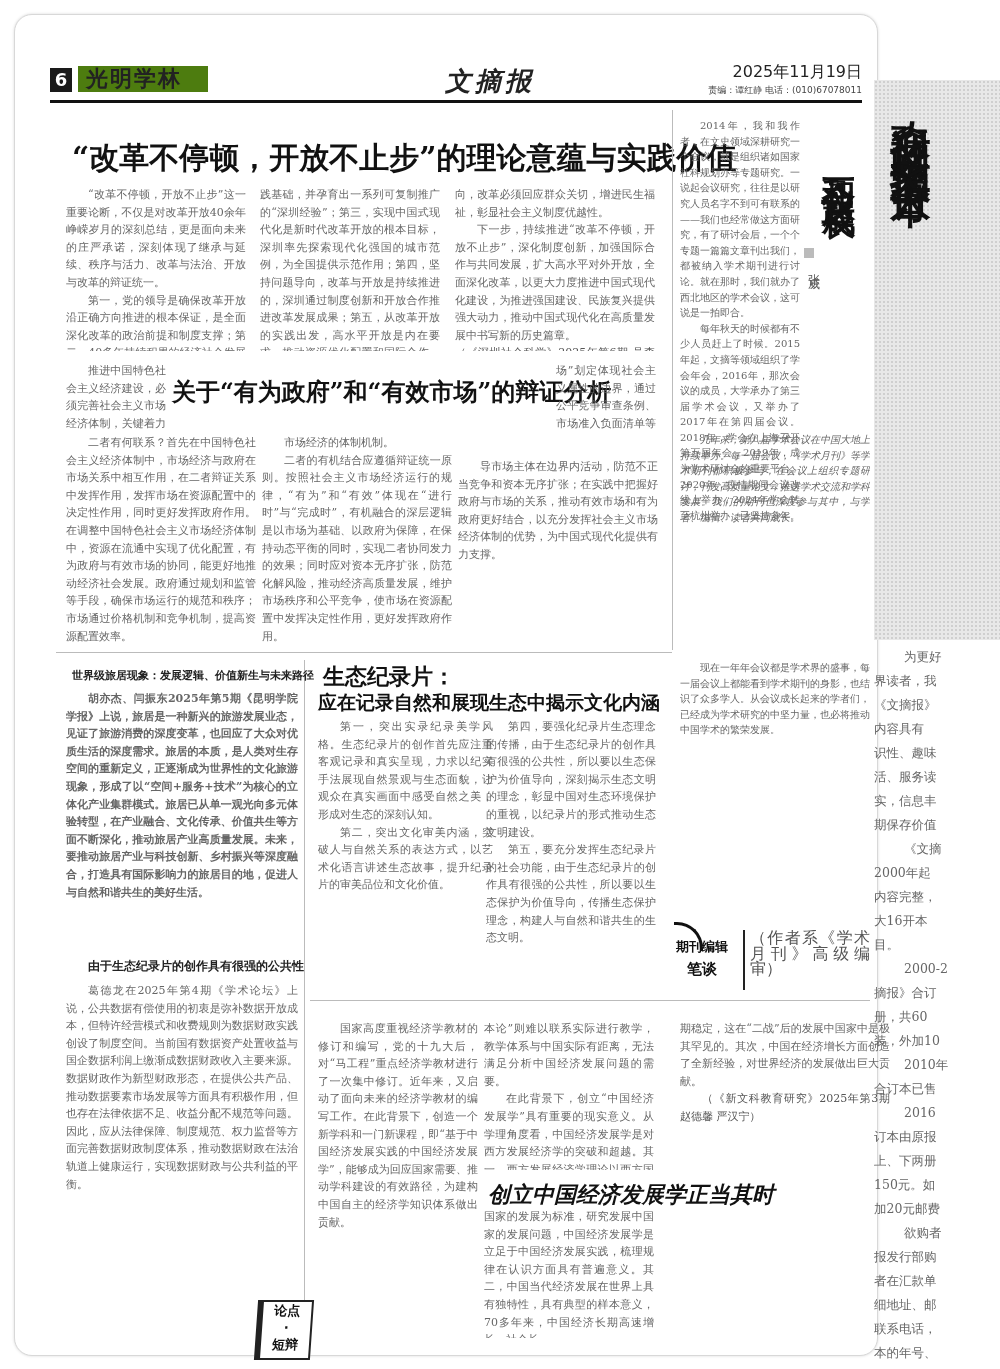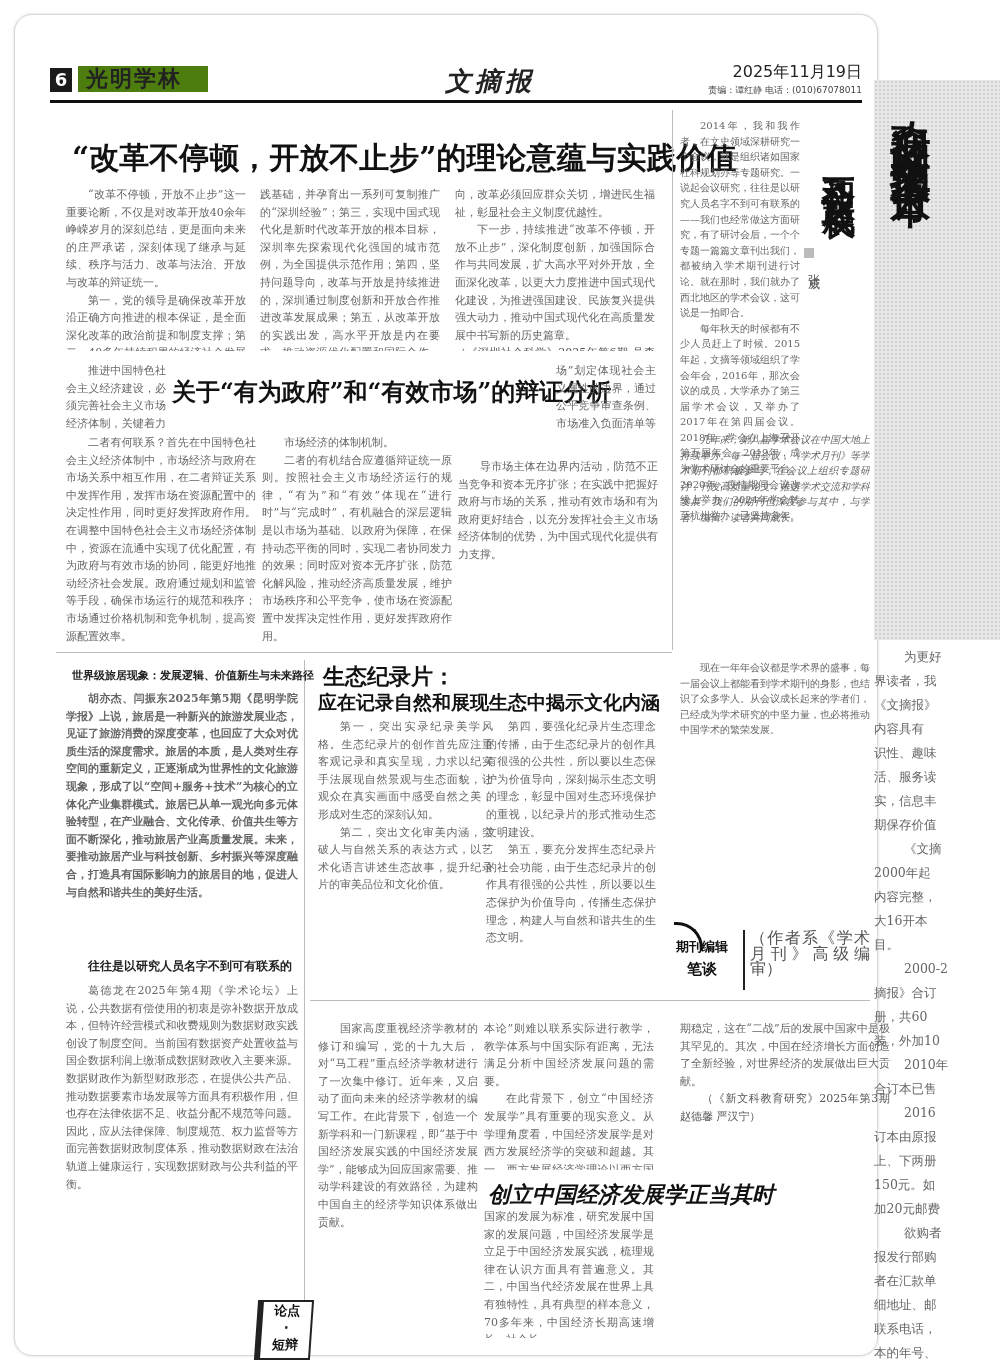--- a/index.html
+++ b/index.html
@@ -94,21 +94,21 @@
   <p>导市场主体在边界内活动，防范不正当竞争和资本无序扩张；在实践中把握好政府与市场的关系，推动有效市场和有为政府更好结合，以充分发挥社会主义市场经济体制的优势，为中国式现代化提供有力支撑。</p>
 
 </div>
 <div class="hdivider" style="left:56px;top:652px;width:616px;"></div>
 
 <div class="vdivider" style="left:304px;top:660px;height:680px;"></div>
 <div class="boxtitle" style="left:72px;top:668px;font-size:11px;">世界级旅居现象：发展逻辑、价值新生与未来路径</div>
 <div class="col" style="left:66px;top:690px;width:232px;height:252px;font-weight:bold;">
   <p>胡亦杰、闫振东2025年第5期《昆明学院学报》上说，旅居是一种新兴的旅游发展业态，见证了旅游消费的深度变革，也回应了大众对优质生活的深度需求。旅居的本质，是人类对生存空间的重新定义，正逐渐成为世界性的文化旅游现象，形成了以“空间+服务+技术”为核心的立体化产业集群模式。旅居已从单一观光向多元体验转型，在产业融合、文化传承、价值共生等方面不断深化，推动旅居产业高质量发展。未来，要推动旅居产业与科技创新、乡村振兴等深度融合，打造具有国际影响力的旅居目的地，促进人与自然和谐共生的美好生活。</p>
 </div>
-<div class="boxtitle" style="left:88px;top:958px;">往往是以研究人员名字不到可有联系的</div>
+<div class="boxtitle" style="left:88px;top:958px;">由于生态纪录片的创作具有很强的公共性</div>
 <div class="col" style="left:66px;top:982px;width:232px;height:320px;">
   <p>葛德龙在2025年第4期《学术论坛》上说，公共数据有偿使用的初衷是弥补数据开放成本，但特许经营模式和收费规则为数据财政实践创设了制度空间。当前国有数据资产处置收益与国企数据利润上缴渐成数据财政收入主要来源。数据财政作为新型财政形态，在提供公共产品、推动数据要素市场发展等方面具有积极作用，但也存在法律依据不足、收益分配不规范等问题。因此，应从法律保障、制度规范、权力监督等方面完善数据财政制度体系，推动数据财政在法治轨道上健康运行，实现数据财政与公共利益的平衡。</p>
 </div>
 <div class="badge" style="left:256px;top:1300px;width:48px;height:56px;border:2px solid #222;border-left-width:6px;font-size:13px;line-height:17px;transform:skewX(-4deg);">
   <div>论点</div>
   <div>·</div>
   <div>短辩</div>
 </div>
 
 <div class="headline" style="left:323px;top:662px;font-size:22px;">生态纪录片：</div>

